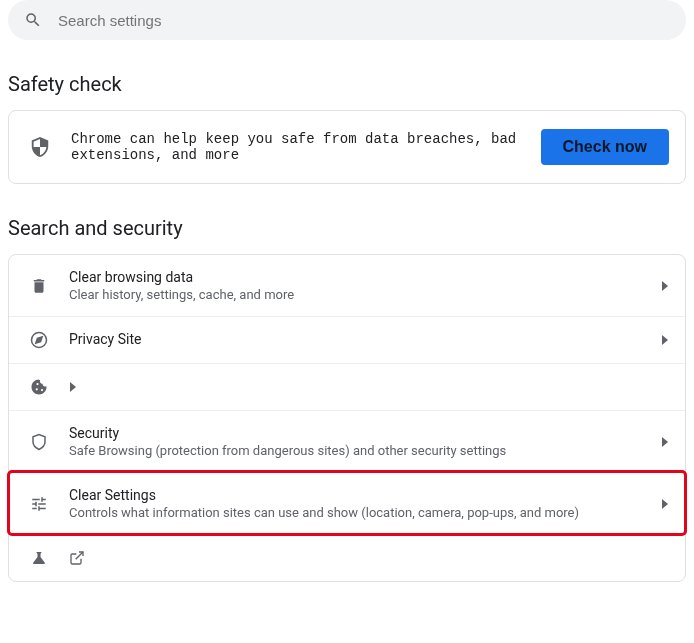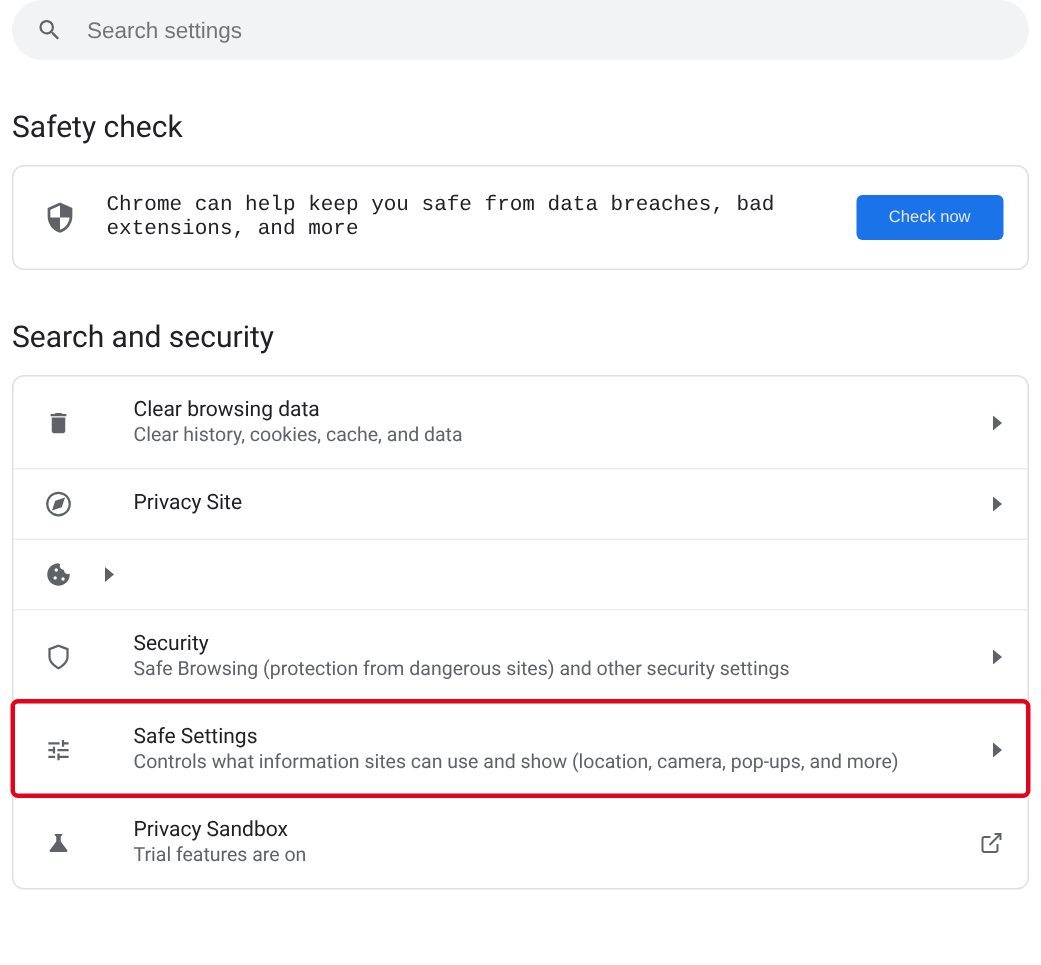--- a/index.html
+++ b/index.html
@@ -60,26 +60,26 @@
       display: flex;
     }
     .safety-row .text {
       flex: 1;
       font-size: 14px;
       color: #202124;
       font-family: Liberation Mono, monospace;
     }
     .btn-primary {
       background: #1a73e8;
-      color: #e5e5e5;
+      color: #0f172a;
       border: none;
       border-radius: 4px;
       padding: 9px 22px;
-      font-size: 11px;
-      font-weight: 400;
+      font-size: 16px;
+      font-weight: 700;
       cursor: pointer;
     }
     .list-row {
       display: flex;
       align-items: center;
       padding: 14px 16px 14px 20px;
       border-top: 1px solid #eee;
       cursor: pointer;
       position: relative;
     }
@@ -88,21 +88,20 @@
     }
     .list-row .icon {
       color: #5f6368;
       margin-right: 20px;
       display: flex;
       width: 20px;
       justify-content: center;
     }
     .list-row .content {
       flex: 1;
-      margin-left: 20px;
     }
     .list-row .title {
       font-size: 14px;
       color: #202124;
       margin-bottom: 2px;
     }
     .list-row .subtitle {
       font-size: 13px;
       color: #5f6368;
     }
@@ -149,21 +148,21 @@
 <div class="card">
 
   <div class="list-row">
     <span class="icon">
       <svg width="18" height="18" viewBox="0 0 24 24" fill="#5f6368">
           <path d="M6 19c0 1.1.9 2 2 2h8c1.1 0 2-.9 2-2V7H6v12zM19 4h-3.5l-1-1h-5l-1 1H5v2h14V4z"></path>
         </svg>
     </span>
     <div class="content">
       <div class="title">Clear browsing data</div>
-      <div class="subtitle">Clear history, cookies, cache, and data</div>
+      <div class="subtitle">Clear history, settings, cache, and more</div>
     </div>
     <span class="arrow">
       <svg width="8" height="10" viewBox="0 0 6 10" fill="#5f6368">
           <path d="M0 0l6 5-6 5z"></path>
         </svg>
     </span>
   </div>
 
   <div class="list-row">
     <span class="icon">
@@ -212,40 +211,36 @@
     </span>
   </div>
 
   <div class="list-row highlighted">
     <span class="icon">
       <svg width="18" height="18" viewBox="0 0 24 24" fill="#5f6368">
           <path d="M3 17v2h6v-2H3zM3 5v2h10V5H3zm10 16v-2h8v-2h-8v-2h-2v6h2zM7 9v2H3v2h4v2h2V9H7zm14 4v-2H11v2h10zm-6-4h2V7h4V5h-4V3h-2v6z"></path>
         </svg>
     </span>
     <div class="content">
-      <div class="title">Safe Settings</div>
+      <div class="title">Clear Settings</div>
       <div class="subtitle">Controls what information sites can use and show (location, camera, pop-ups, and more)</div>
     </div>
     <span class="arrow">
       <svg width="8" height="10" viewBox="0 0 6 10" fill="#5f6368">
           <path d="M0 0l6 5-6 5z"></path>
         </svg>
     </span>
   </div>
 
   <div class="list-row">
     <span class="icon">
       <svg width="18" height="18" viewBox="0 0 24 24" fill="#5f6368">
           <path d="M19.8 18.4L14 10.67V6.5l1.35-1.69c.26-.33.03-.81-.39-.81H9.04c-.42 0-.65.48-.39.81L10 6.5v4.17L4.2 18.4c-.49.66-.02 1.6.8 1.6h14c.82 0 1.29-.94.8-1.6z"></path>
         </svg>
     </span>
-    <div class="content">
-      <div class="title">Privacy Sandbox</div>
-      <div class="subtitle">Trial features are on</div>
-    </div>
     <span class="arrow">
       <svg width="16" height="16" viewBox="0 0 24 24" fill="none" stroke="#5f6368" stroke-width="2">
           <path d="M18 13v6a2 2 0 01-2 2H5a2 2 0 01-2-2V8a2 2 0 012-2h6"></path>
           <polyline points="15 3 21 3 21 9"></polyline>
           <line x1="10" y1="14" x2="21" y2="3"></line>
         </svg>
     </span>
   </div>
 
 </div>

